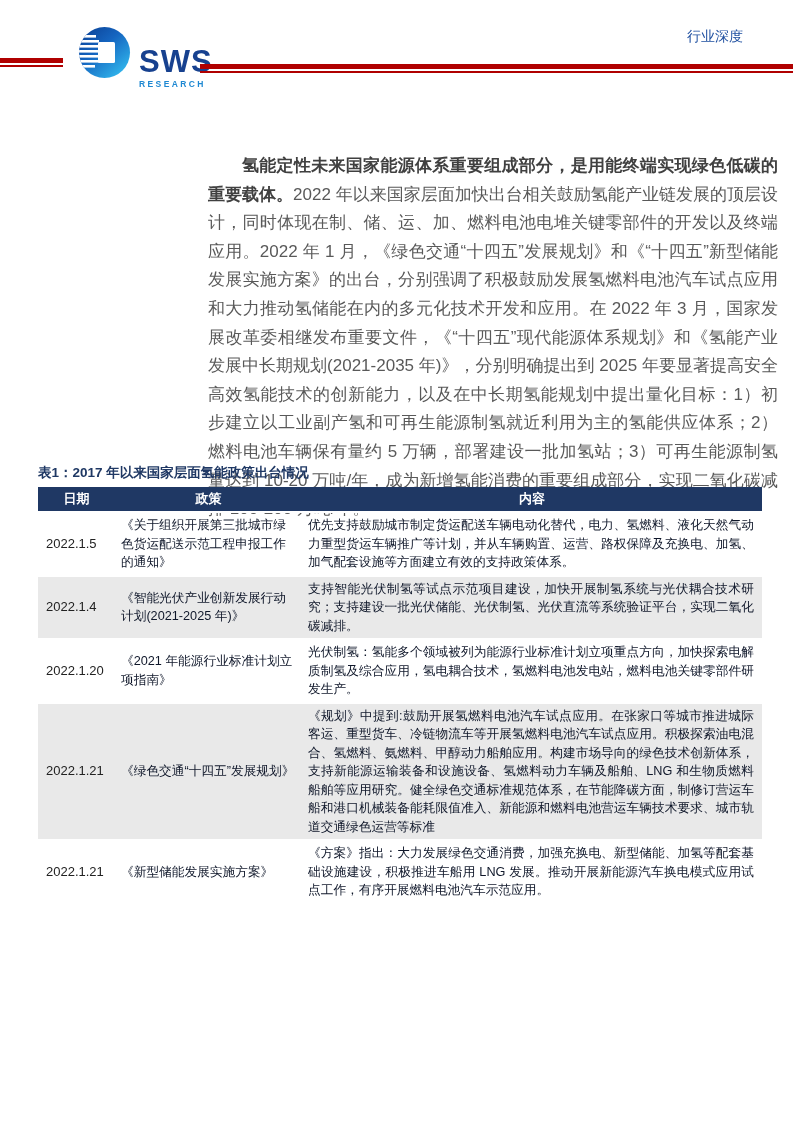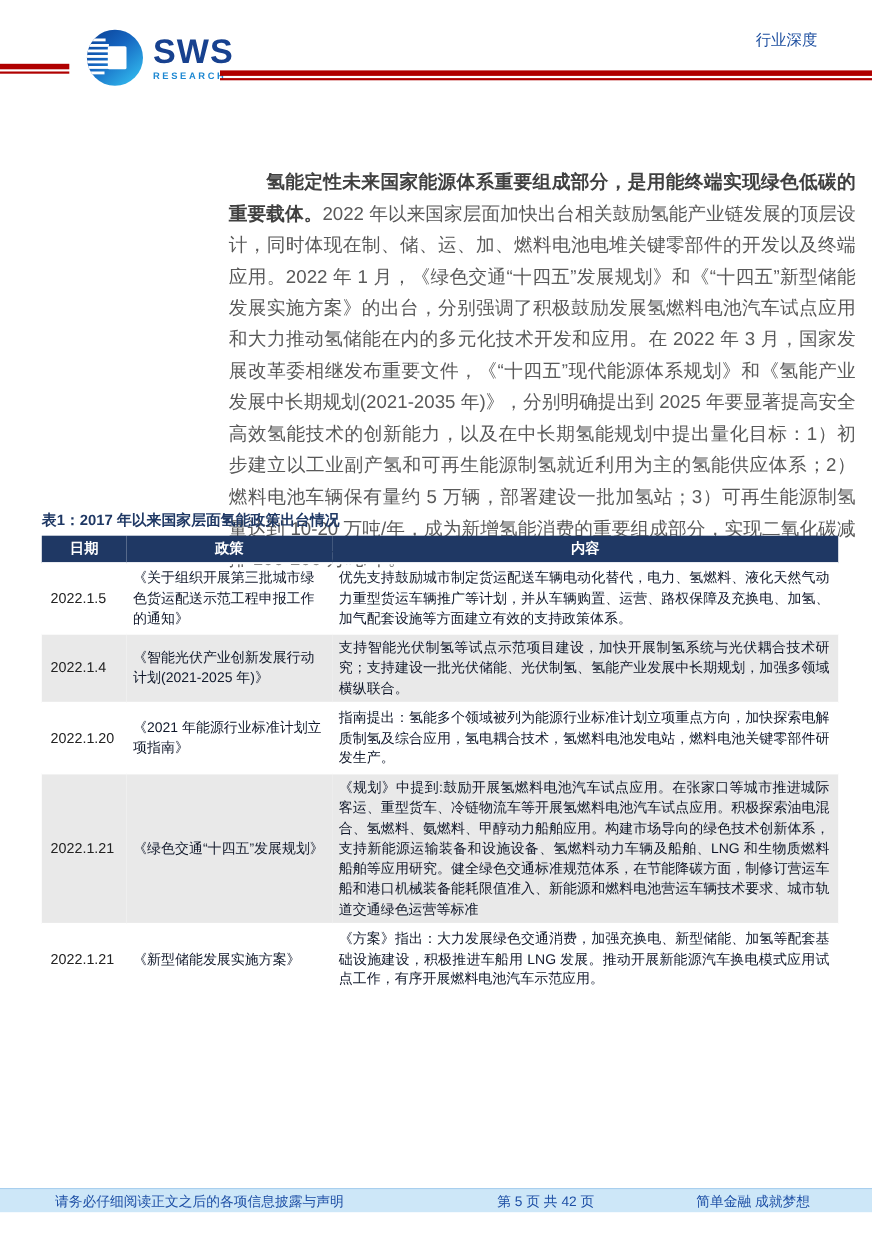--- a/index.html
+++ b/index.html
@@ -3,21 +3,21 @@
 <meta charset="utf-8">
 <style>
   * { margin:0; padding:0; box-sizing:border-box; }
   html,body { background:#ffffff; }
   .page {
     position:relative; width:793px; height:1122px; background:#ffffff;
     font-family:"Liberation Sans", sans-serif; overflow:hidden; margin:0 auto;
   }
   
   .logo { position:absolute; left:78px; top:26px; display:flex; align-items:flex-start; }
-  .logo-text { margin-left:8px; margin-top:5px; }
+  .logo-text { margin-left:8px; margin-top:20px; }
   .logo-sws { font-size:31px; font-weight:bold; color:#17418f; line-height:1; letter-spacing:1px; }
   .logo-research { font-size:8.5px; font-weight:bold; color:#1e88d2; letter-spacing:2.4px; margin-top:2px; }
   .report-type { position:absolute; left:687px; top:28px; font-size:14px; color:#1e4fa0; }
   .rule { position:absolute; background:#b00000; }
   .rule-left-thick  { left:0; top:58px; width:63px; height:5px; }
   .rule-left-thin   { left:0; top:65px; width:63px; height:2px; }
   .rule-right-thick { left:200px; top:64px; width:593px; height:5px; }
   .rule-right-thin  { left:200px; top:71px; width:593px; height:2px; }
   
   .section-title {
@@ -127,39 +127,34 @@
     </thead>
     <tbody>
       <tr>
         <td class="c-date">2022.1.5</td>
         <td class="c-policy">《关于组织开展第三批城市绿色货运配送示范工程申报工作的通知》</td>
         <td class="c-content">优先支持鼓励城市制定货运配送车辆电动化替代，电力、氢燃料、液化天然气动力重型货运车辆推广等计划，并从车辆购置、运营、路权保障及充换电、加氢、加气配套设施等方面建立有效的支持政策体系。</td>
       </tr>
       <tr class="alt">
         <td class="c-date">2022.1.4</td>
         <td class="c-policy">《智能光伏产业创新发展行动计划(2021-2025 年)》</td>
-        <td class="c-content">支持智能光伏制氢等试点示范项目建设，加快开展制氢系统与光伏耦合技术研究；支持建设一批光伏储能、光伏制氢、氢能产业发展中长期规划，加强多领域横纵联合。</td>
+        <td class="c-content">支持智能光伏制氢等试点示范项目建设，加快开展制氢系统与光伏耦合技术研究；支持建设一批光伏储能、光伏制氢、光伏直流等系统验证平台，实现二氧化碳减排。</td>
       </tr>
       <tr>
         <td class="c-date">2022.1.20</td>
         <td class="c-policy">《2021 年能源行业标准计划立项指南》</td>
-        <td class="c-content">指南提出：氢能多个领域被列为能源行业标准计划立项重点方向，加快探索电解质制氢及综合应用，氢电耦合技术，氢燃料电池发电站，燃料电池关键零部件研发生产。</td>
+        <td class="c-content">光伏制氢：氢能多个领域被列为能源行业标准计划立项重点方向，加快探索电解质制氢及综合应用，氢电耦合技术，氢燃料电池发电站，燃料电池关键零部件研发生产。</td>
       </tr>
       <tr class="alt">
         <td class="c-date">2022.1.21</td>
         <td class="c-policy">《绿色交通“十四五”发展规划》</td>
         <td class="c-content">《规划》中提到:鼓励开展氢燃料电池汽车试点应用。在张家口等城市推进城际客运、重型货车、冷链物流车等开展氢燃料电池汽车试点应用。积极探索油电混合、氢燃料、氨燃料、甲醇动力船舶应用。构建市场导向的绿色技术创新体系，支持新能源运输装备和设施设备、氢燃料动力车辆及船舶、LNG 和生物质燃料船舶等应用研究。健全绿色交通标准规范体系，在节能降碳方面，制修订营运车船和港口机械装备能耗限值准入、新能源和燃料电池营运车辆技术要求、城市轨道交通绿色运营等标准</td>
       </tr>
       <tr>
         <td class="c-date">2022.1.21</td>
         <td class="c-policy">《新型储能发展实施方案》</td>
         <td class="c-content">《方案》指出：大力发展绿色交通消费，加强充换电、新型储能、加氢等配套基础设施建设，积极推进车船用 LNG 发展。推动开展新能源汽车换电模式应用试点工作，有序开展燃料电池汽车示范应用。</td>
       </tr>
     </tbody>
   </table>
 
-  <div class="footer-band">
-    <span class="footer-disclaimer">请务必仔细阅读正文之后的各项信息披露与声明</span>
-    <span class="footer-pageinfo">第 5 页 共 42 页</span>
-    <span class="footer-slogan">简单金融 成就梦想</span>
-  </div>
 
 </div>
 
 </body></html>

